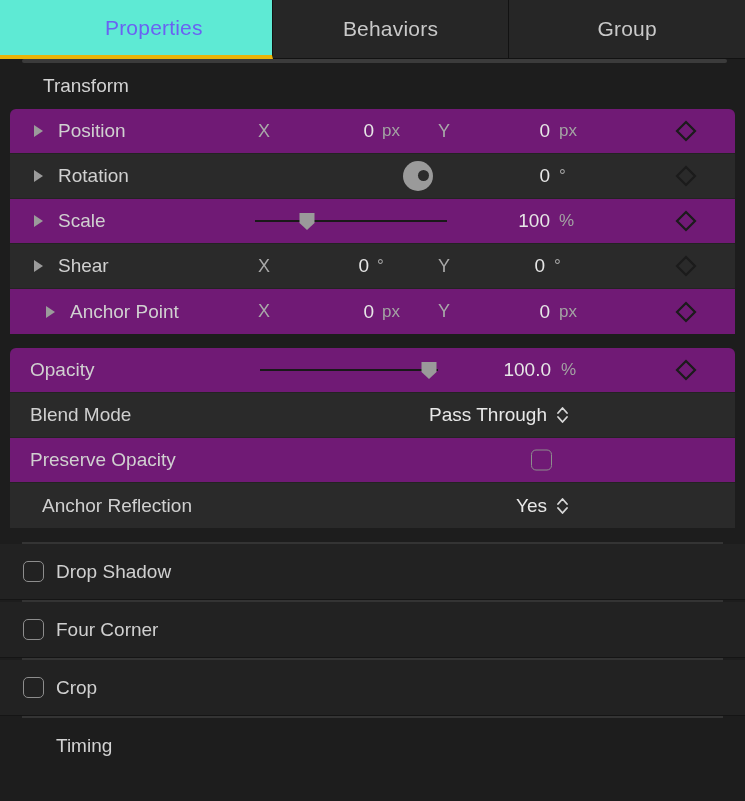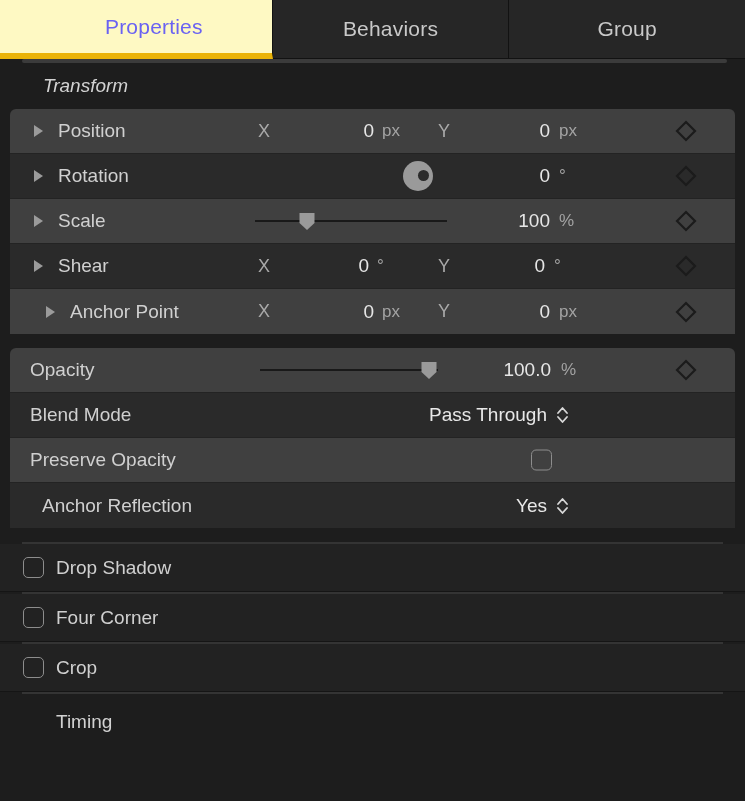--- a/index.html
+++ b/index.html
@@ -15,40 +15,40 @@
   .tabbar { display: flex; height: 59px; background: #191919; }
   .tab {
     flex: 1 1 0; display: flex; align-items: center; justify-content: center;
     font-size: 21px; color: #c9c9c9; letter-spacing: .2px;
     background: #262626;
     border-right: 1px solid #121212;
     border-bottom: 1px solid #121212;
     height: 59px;
   }
   .tab:last-child { border-right: none; }
-  .tab.active { background: #fef9c3; color: #6a62f2; border-bottom: 6px solid #eab308; padding-left: 36px; }
+  .tab.active { background: #5eead4; color: #6a62f2; border-bottom: 4px solid #eab308; padding-left: 36px; }
 
   .toprule { height: 4px; background: #1d1d1d; position: relative; }
   .toprule::after {
     content: ""; position: absolute; left: 22px; right: 18px; top: 0; height: 4px;
     background: #3b3b3b; border-radius: 2px;
   }
 
   
   .group { margin: 0 10px 0 10px; border-radius: 6px 6px 0 0; overflow: hidden; }
   .gap { height: 14px; background: #1d1d1d; }
 
   .section-title {
     height: 46px; display: flex; align-items: center;
-    padding-left: 43px; font-size: 19px; color: #d2d2d2; background: #1d1d1d; font-style: italic;
+    padding-left: 43px; font-size: 19px; color: #d2d2d2; background: #1d1d1d;
   }
 
   .row {
     position: relative; height: 45px; display: flex; align-items: center;
-    background: #404040; border-bottom: 1px solid #232323;
+    background: #701a75; border-bottom: 1px solid #232323;
   }
   .row.alt { background: #2a2a2a; }
   .row:last-child { border-bottom: none; padding-left: 12px; }
 
   .twisty {
     width: 16px; height: 16px; margin-left: 20px; flex: 0 0 auto;
   }
   .twisty svg { display: block; }
 
   .rowlabel {
@@ -97,21 +97,21 @@
 
   
   .cbox {
     width: 21px; height: 21px; border: 1.6px solid #8d8d8d; border-radius: 5px;
     background: transparent; flex: 0 0 auto;
   }
   .cbox-center {
     position: absolute; left: 521px; top: 50%; transform: translateY(-50%);
   }
   .chkrow {
-    height: 48px; display: flex; align-items: center; background: #222222;
+    height: 56px; display: flex; align-items: center; background: #222222;
     border-bottom: 1px solid #151515;
     padding-left: 23px;
   }
   .chkrow .clabel { font-size: 19px; color: #d0d0d0; margin-left: 12px; }
   .chkdiv { height: 2px; background: #343434; margin: 0 22px; }
 
   .timing {
     height: 56px; display: flex; align-items: center;
     padding-left: 56px; font-size: 19px; color: #d2d2d2; background: #1d1d1d;
   }

